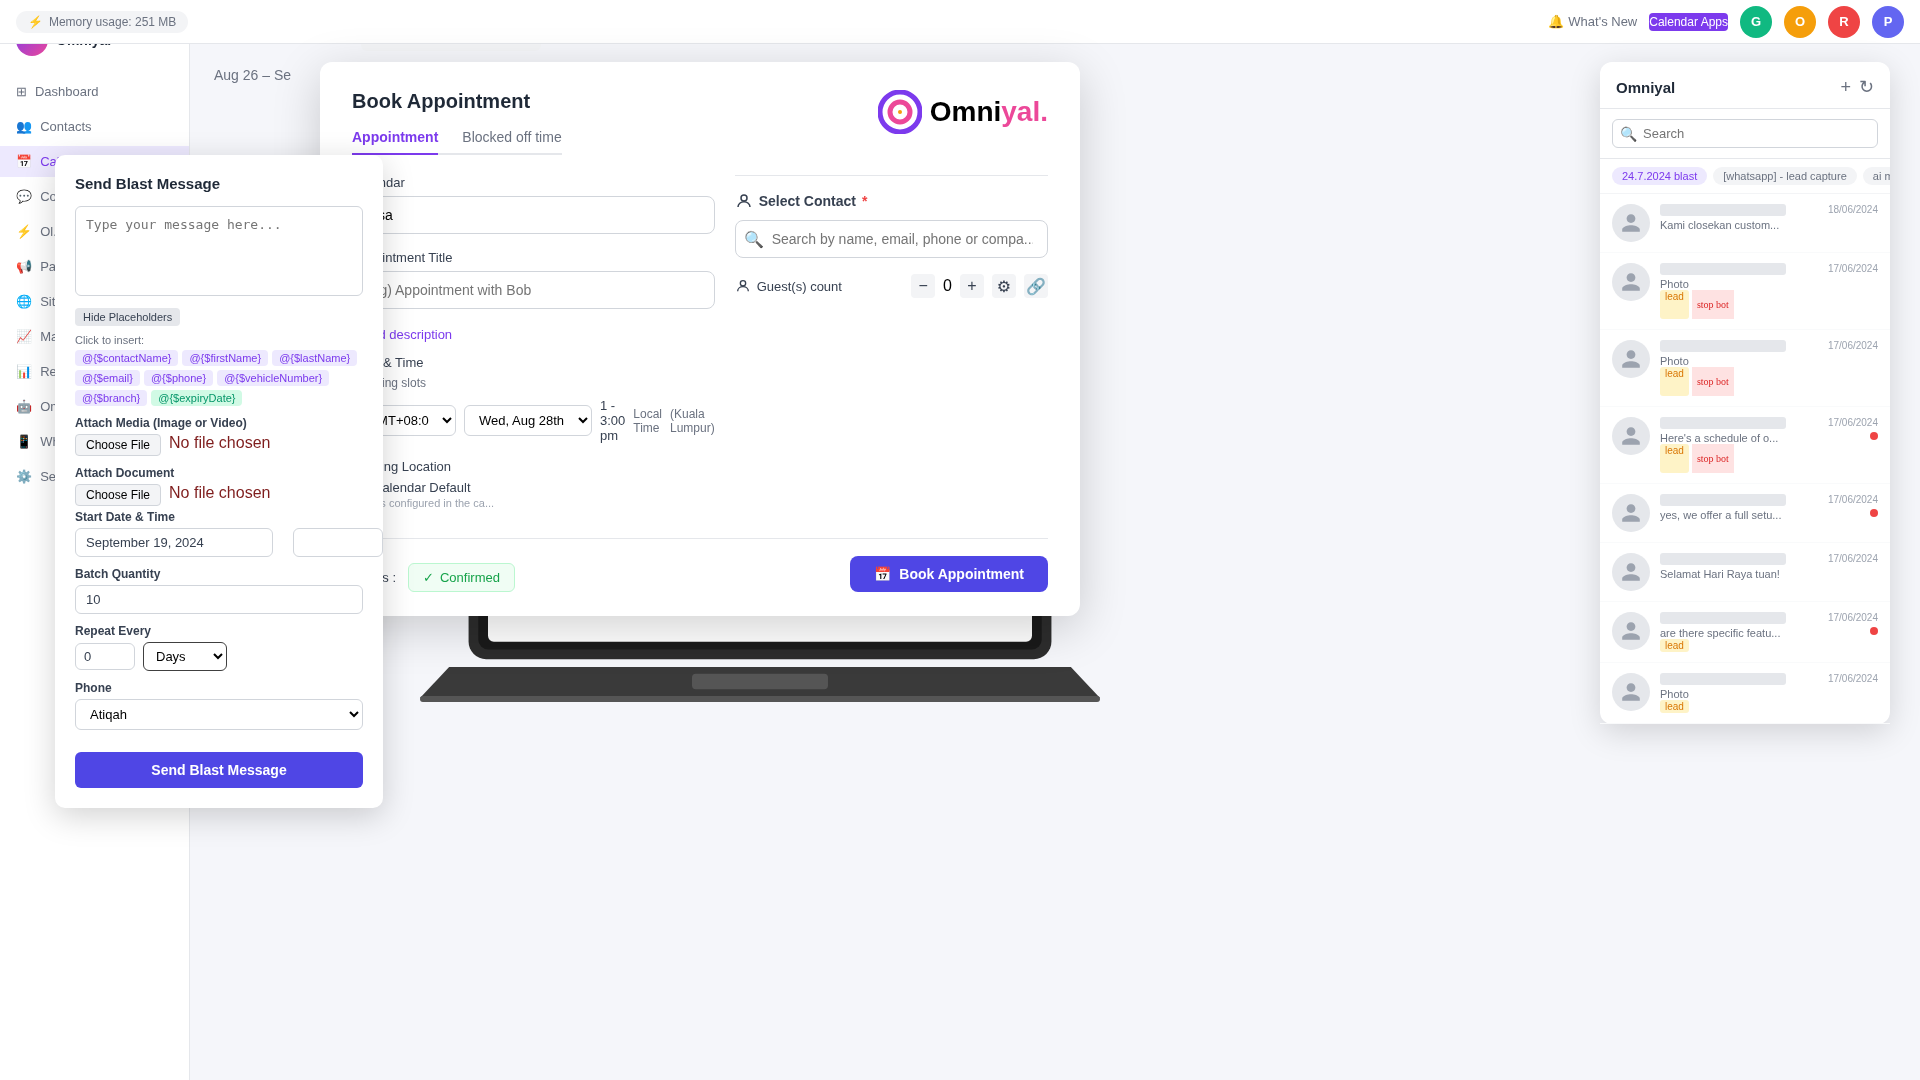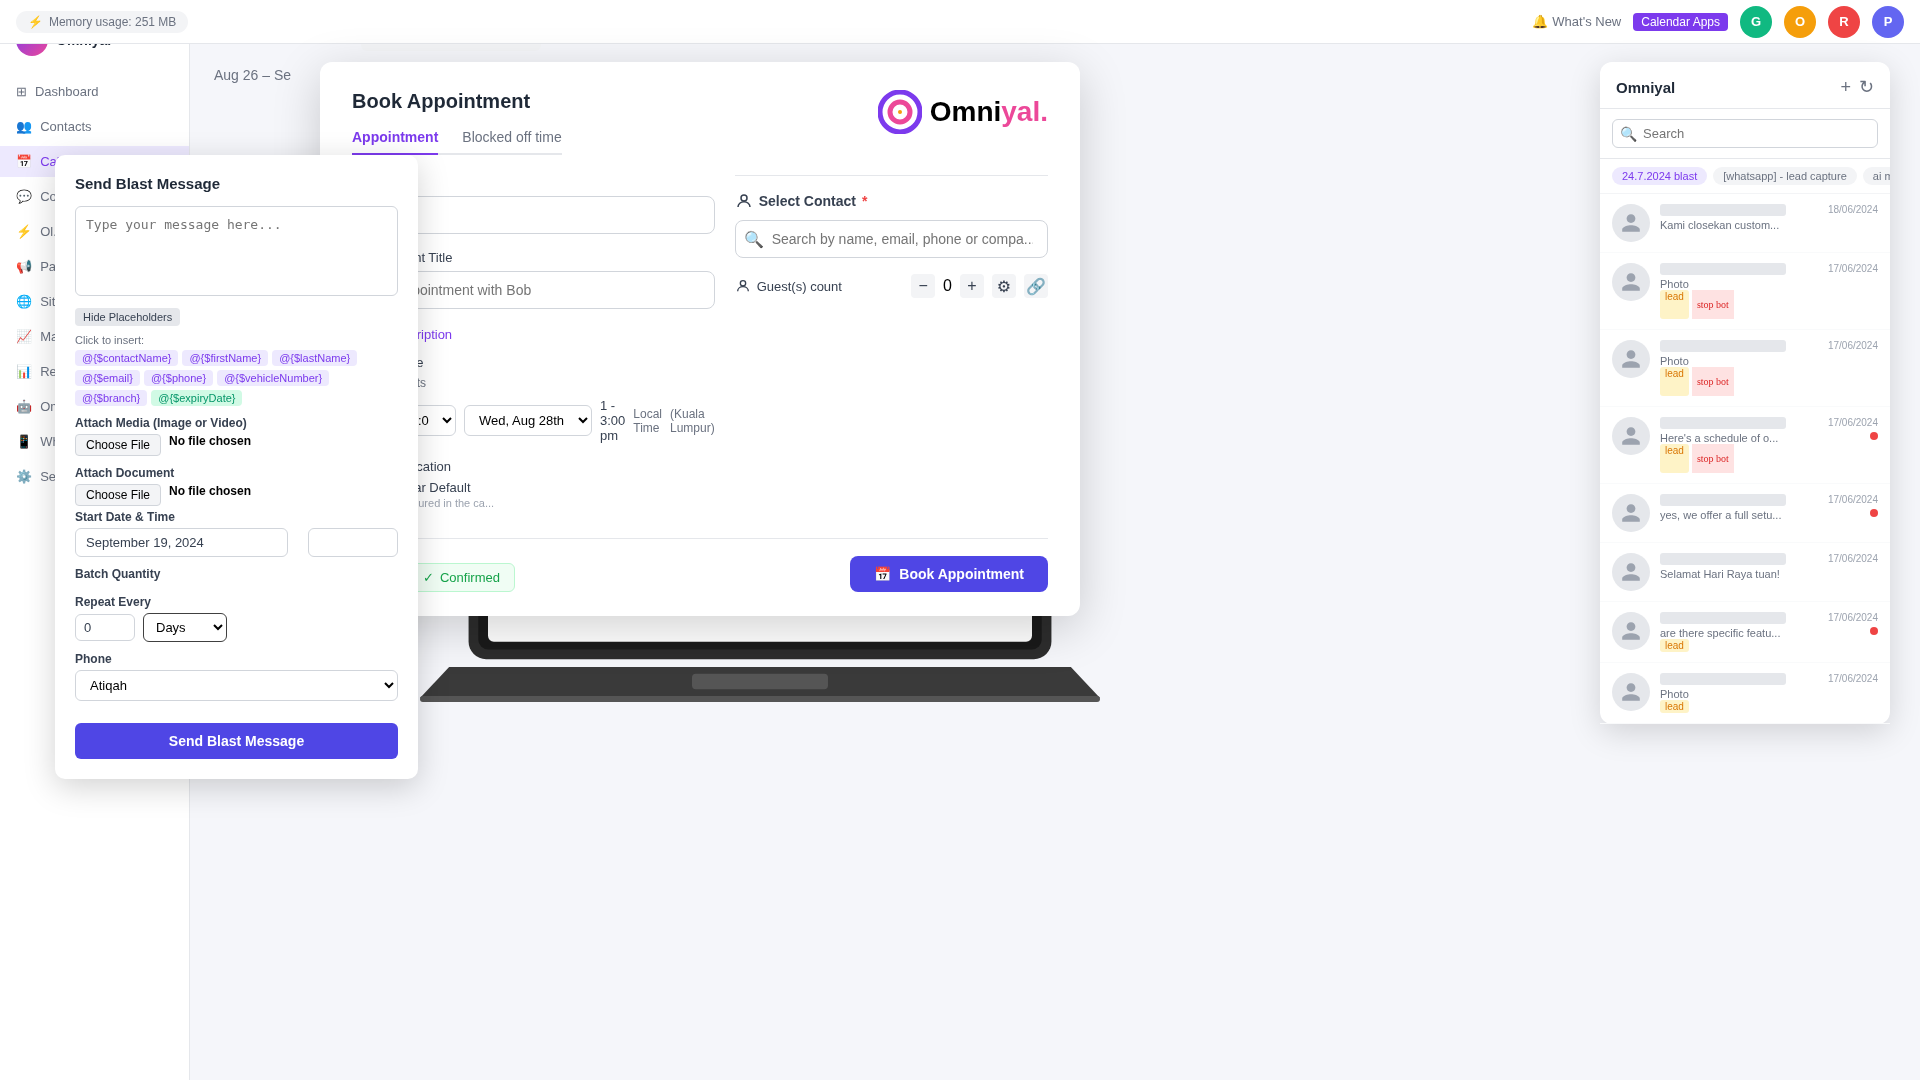--- a/index.html
+++ b/index.html
@@ -17,36 +17,36 @@
     .bg-content { flex: 1; padding: 24px; }
     .bg-search-bar { background: #f3f4f6; border-radius: 6px; padding: 6px 12px; font-size: 13px; color: #9ca3af; width: 180px; }
     .bg-cal-header { font-size: 18px; font-weight: 600; color: #374151; }
     .bg-date-range { font-size: 14px; color: #6b7280; }
 
     
     .top-bar { position: absolute; top: 0; left: 0; right: 0; height: 44px; background: #fff; border-bottom: 1px solid #e5e7eb; display: flex; align-items: center; padding: 0 16px; gap: 16px; z-index: 1; }
     .memory-badge { background: #f3f4f6; border-radius: 20px; padding: 4px 12px; font-size: 12px; color: #6b7280; display: flex; align-items: center; gap: 6px; }
     .top-bar-right { margin-left: auto; display: flex; align-items: center; gap: 12px; }
     .whats-new-btn { font-size: 13px; color: #6b7280; display: flex; align-items: center; gap: 4px; }
-    .calendar-badge { background: #7c3aed; color: #fff; border-radius: 4px; padding: 2px 8px; font-size: 12px; }
+    .calendar-badge { background: #7c3aed; color: #fff; border-radius: 4px; padding: 2px 0; font-size: 12px; }
     .avatar-circle { width: 32px; height: 32px; border-radius: 50%; display: flex; align-items: center; justify-content: center; font-size: 13px; font-weight: 600; color: #fff; }
 
     
-    .blast-modal { position: absolute; top: 155px; left: 55px; width: 363px; background: #fff; border-radius: 10px; box-shadow: 0 8px 32px rgba(0,0,0,0.18); z-index: 50; padding: 20px; }
+    .blast-modal { position: absolute; top: 155px; left: 55px; width: 328px; background: #fff; border-radius: 10px; box-shadow: 0 8px 32px rgba(0,0,0,0.18); z-index: 50; padding: 20px; }
     .blast-modal-title { font-size: 15px; font-weight: 700; color: #1f2937; margin-bottom: 14px; }
     .blast-textarea { width: 100%; height: 90px; border: 1px solid #d1d5db; border-radius: 6px; padding: 10px; font-size: 13px; color: #9ca3af; resize: none; outline: none; }
     .hide-placeholders-btn { background: #e5e7eb; border: none; border-radius: 4px; padding: 3px 8px; font-size: 11px; color: #374151; cursor: pointer; margin-top: 8px; }
     .click-insert-label { font-size: 11px; color: #6b7280; margin: 8px 0 4px; }
     .tag-chips { display: flex; flex-wrap: wrap; gap: 4px; margin-bottom: 8px; }
     .tag-chip { background: #ede9fe; color: #7c3aed; border-radius: 4px; padding: 2px 7px; font-size: 11px; cursor: pointer; }
     .tag-chip.green { background: #d1fae5; color: #059669; }
     .section-label { font-size: 12px; color: #374151; font-weight: 600; margin: 10px 0 4px; }
     .file-input-row { display: flex; gap: 8px; margin-bottom: 4px; }
     .choose-file-btn { background: #f3f4f6; border: 1px solid #d1d5db; border-radius: 4px; padding: 3px 10px; font-size: 12px; cursor: pointer; }
-    .no-file-text { font-size: 12px; color: #000000; font-weight: bold; }
+    .no-file-text { font-size: 16px; color: #7f1d1d; }
     .form-row { display: flex; flex-direction: column; margin-bottom: 10px; }
     .form-row label { font-size: 12px; color: #374151; font-weight: 600; margin-bottom: 4px; }
     .form-input { border: 1px solid #d1d5db; border-radius: 6px; padding: 6px 10px; font-size: 13px; color: #374151; outline: none; }
     .repeat-row { display: flex; align-items: center; gap: 8px; }
     .repeat-input { width: 60px; border: 1px solid #d1d5db; border-radius: 6px; padding: 5px 8px; font-size: 13px; }
     .repeat-select { border: 1px solid #404040; border-radius: 6px; padding: 5px 8px; font-size: 13px; background: #fff; }
     .phone-select { width: 100%; border: 1px solid #d1d5db; border-radius: 6px; padding: 6px 10px; font-size: 13px; background: #fff; }
     .send-blast-btn { width: 100%; background: #4f46e5; color: #fff; border: none; border-radius: 6px; padding: 10px; font-size: 14px; font-weight: 600; cursor: pointer; margin-top: 12px; }
 
     
@@ -203,20 +203,21 @@
   </div>
   <div class="form-row">
     <label>Start Date &amp; Time</label>
     <div style="display:flex;gap:20px;">
       <input class="form-input" style="flex: 1 1 0%;" value="September 19, 2024">
       <input class="form-input" style="width: 90px;">
     </div>
   </div>
   <div class="form-row">
     <label>Batch Quantity</label>
+    <input class="form-input" value="10" style="">
   </div>
   <div class="form-row">
     <label>Repeat Every</label>
     <div class="repeat-row">
       <input class="repeat-input form-input" value="0" style="">
       <select class="repeat-select">
         <option>Days</option>
         <option>Hours</option>
         <option>Minutes</option>
       </select>

